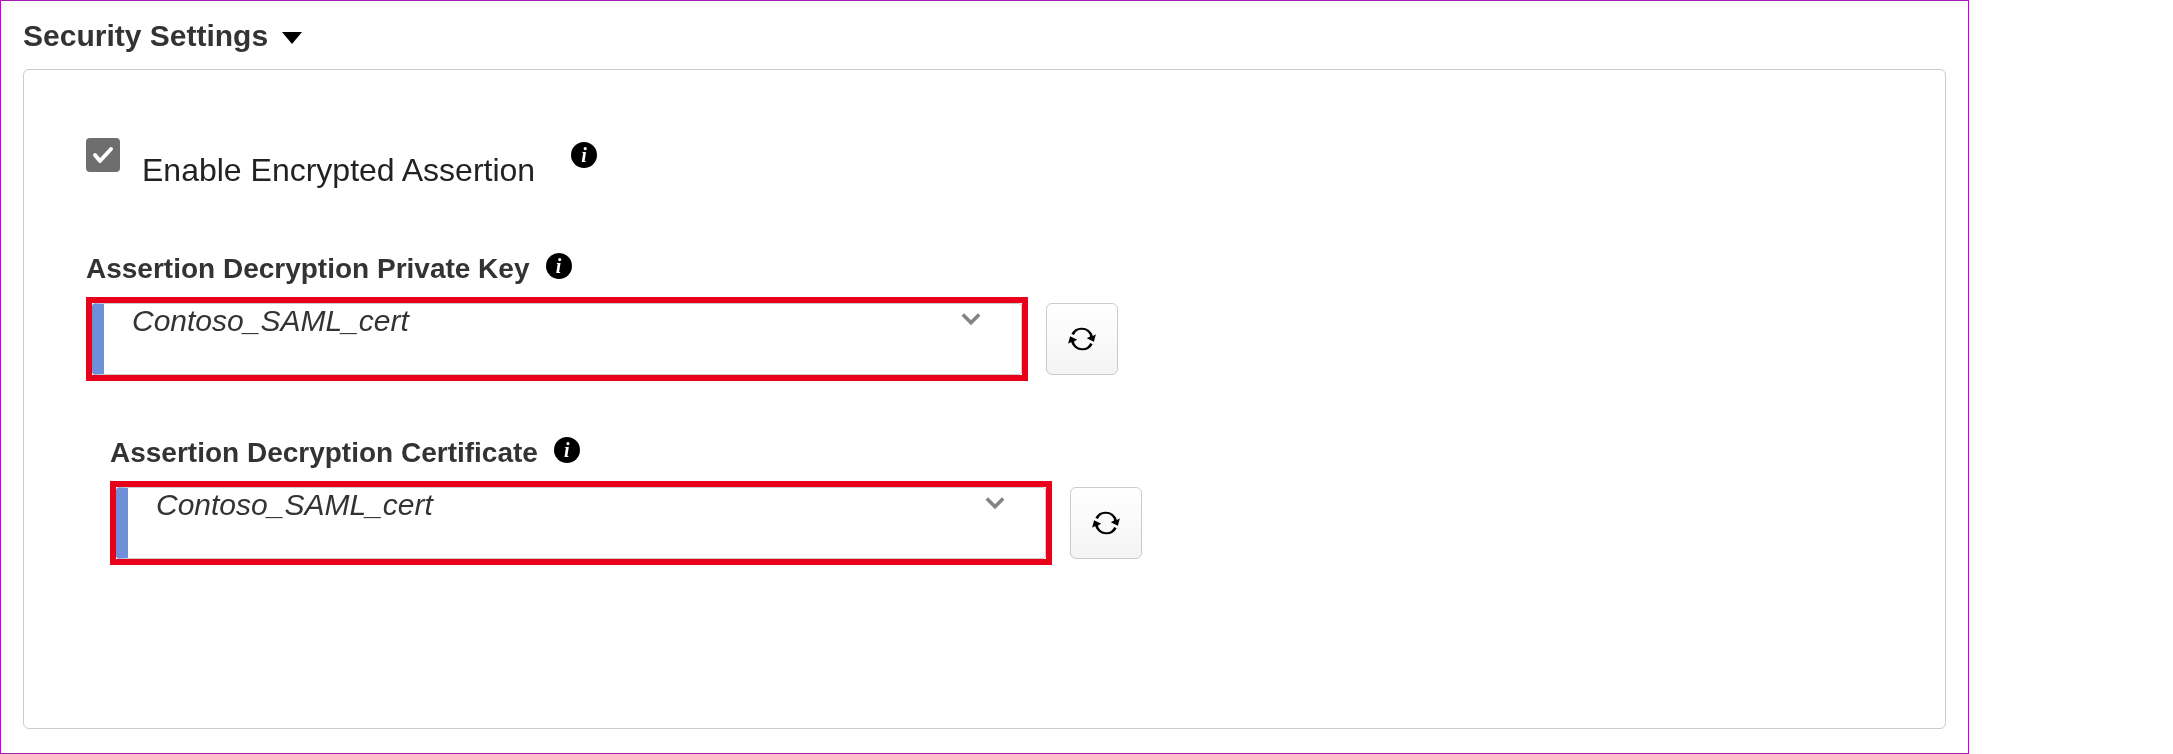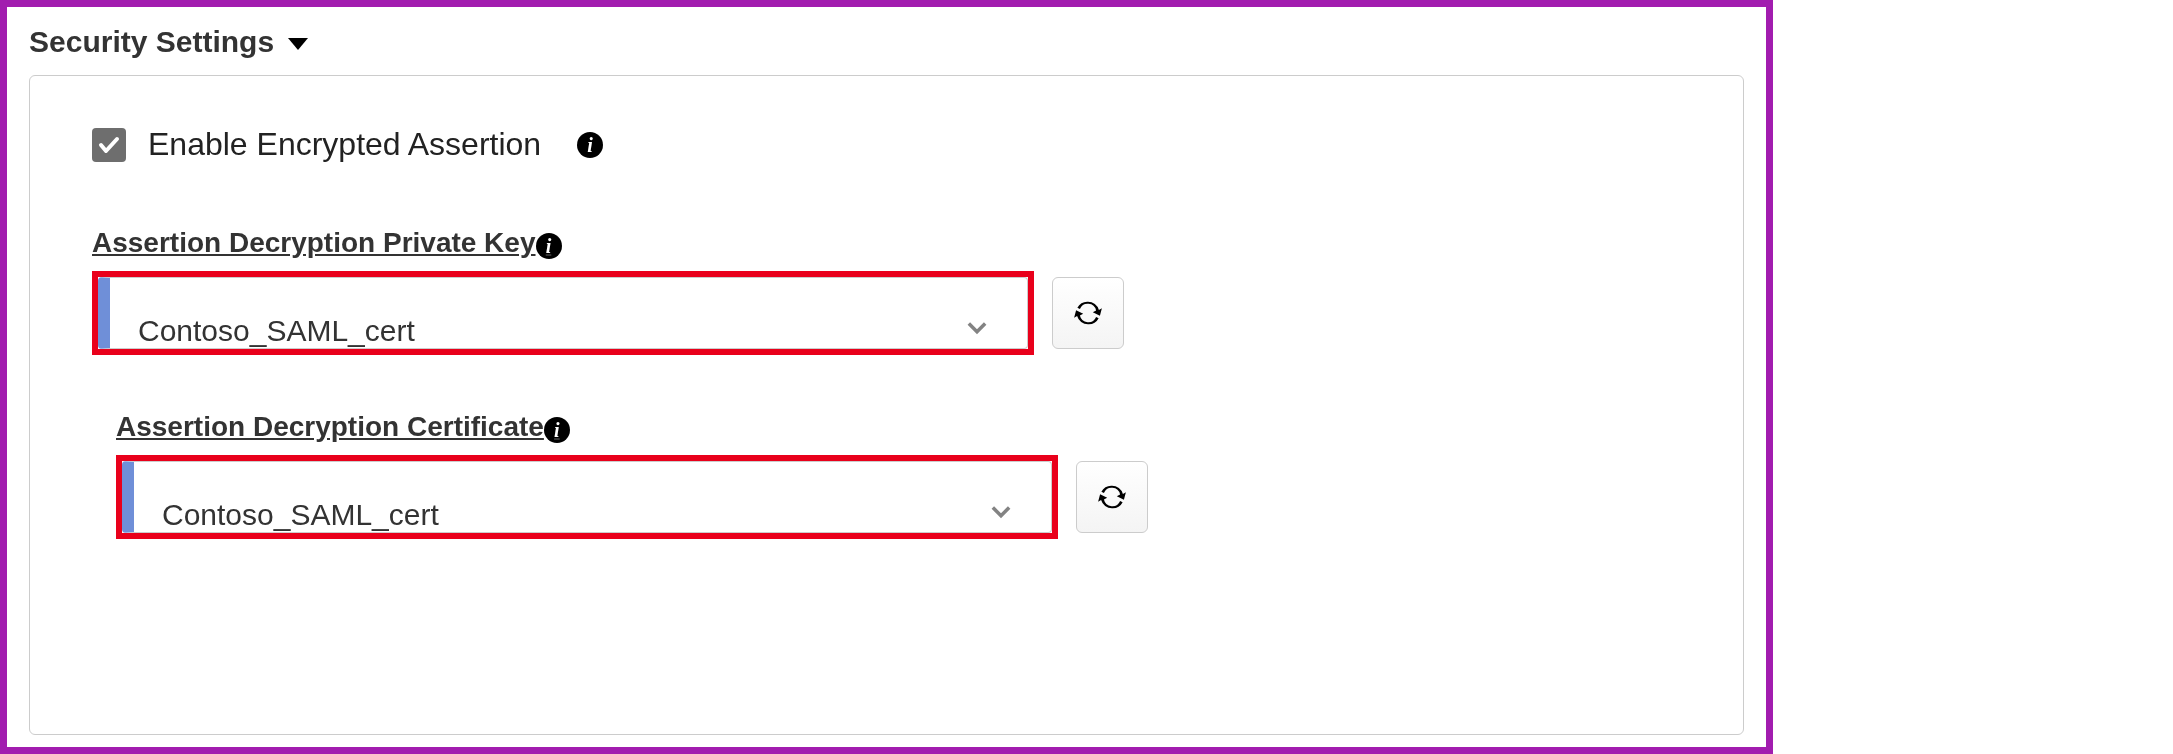--- a/index.html
+++ b/index.html
@@ -5,23 +5,23 @@
   * { box-sizing: border-box; }
   html, body {
     margin: 0;
     padding: 0;
     font-family: "Helvetica Neue", Helvetica, Arial, sans-serif;
     font-size: 27px;
     color: #333;
     background: #fff;
   }
   .page {
-    width: 1773px;
+    width: 1969px;
     height: 754px;
-    border: 7px solid #a21caf;
+    border: 1px solid #a21caf;
     padding: 18px 22px 22px 22px;
   }
 
   .section-header {
     display: flex;
     align-items: center;
     gap: 14px;
     font-weight: 700;
     font-size: 30px;
     margin-bottom: 16px;
@@ -56,32 +56,33 @@
     border-radius: 4px;
     display: flex;
     align-items: center;
     justify-content: center;
     color: #fff;
   }
   .checkbox svg { width: 24px; height: 24px; }
   .checkbox-label-text {
     font-size: 32px;
     color: #222;
+    margin-top: 32px;
   }
 
   .form-group {
     margin-bottom: 56px;
   }
   .form-label {
     font-weight: 700;
     font-size: 28px;
     display: flex;
-    align-items: flex-end;
+    align-items: flex-start;
+    gap: 16px;
     margin-bottom: 12px;
-    text-decoration: underline;
   }
 
   .info-icon {
     width: 26px;
     height: 26px;
     background: #000;
     border-radius: 50%;
     color: #fff;
     display: inline-flex;
     align-items: center;
@@ -104,24 +105,25 @@
     width: 942px;
     height: 84px;
   }
   .select-box {
     width: 100%;
     height: 100%;
     border: 1px solid #ccc;
     border-left: 12px solid #6f8fd8;
     border-radius: 4px;
     display: flex;
-    align-items: flex-end;
+    align-items: flex-start;
     justify-content: space-between;
     padding: 0 36px 0 28px;
     background: #fff;
+    font-style: italic;
   }
   .select-value {
     font-size: 30px;
     color: #333;
   }
   .chevron svg {
     width: 28px;
     height: 28px;
     stroke: #838383;
     stroke-width: 3;

